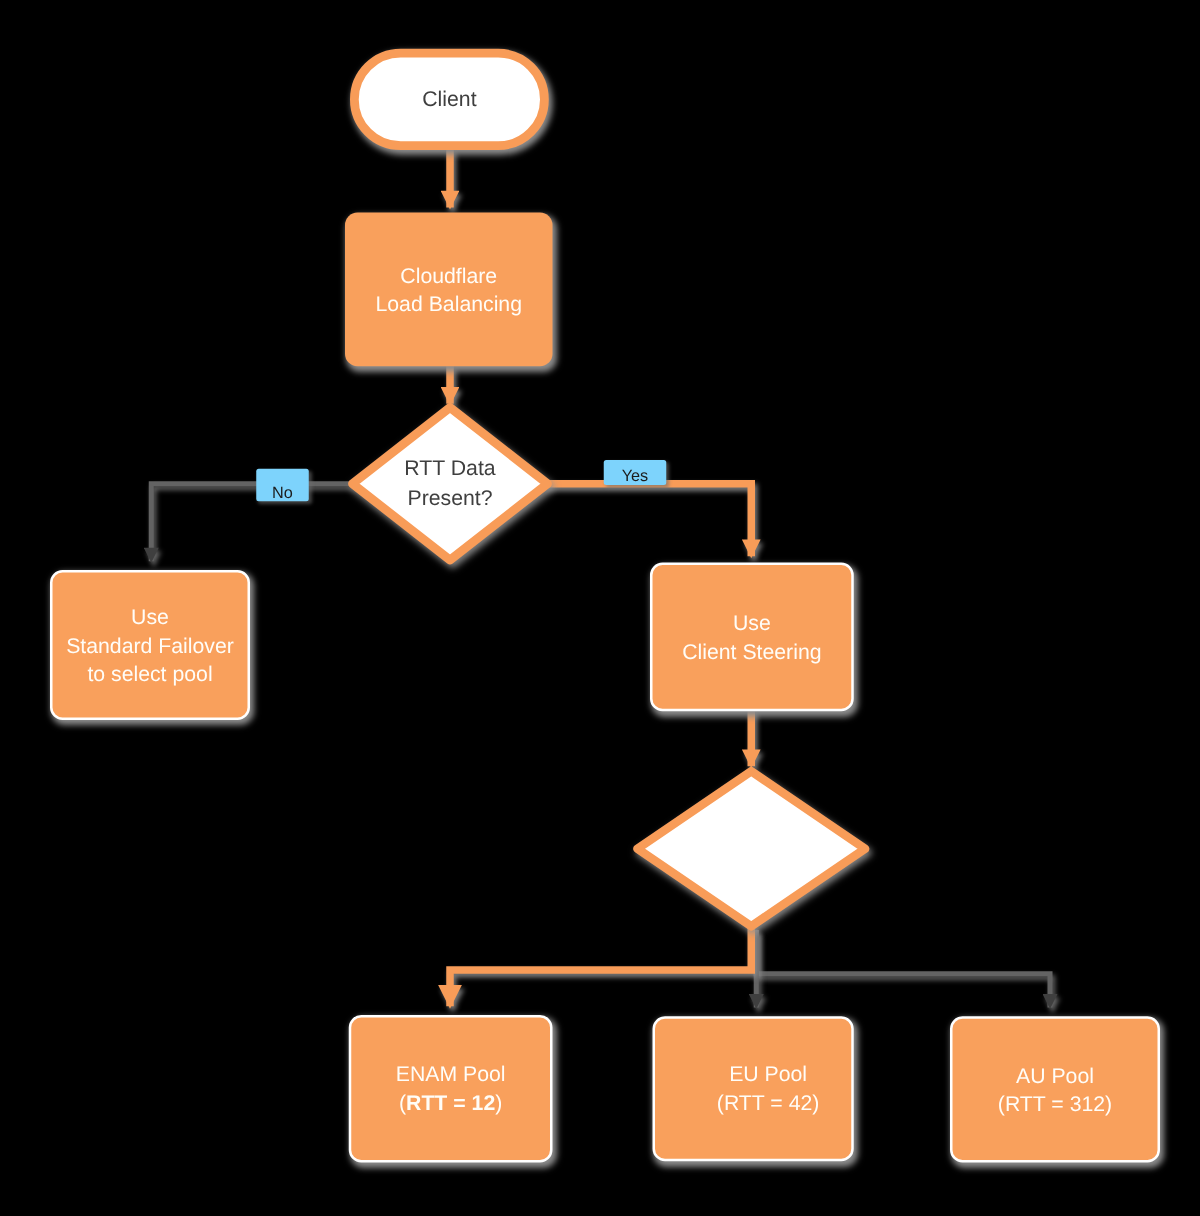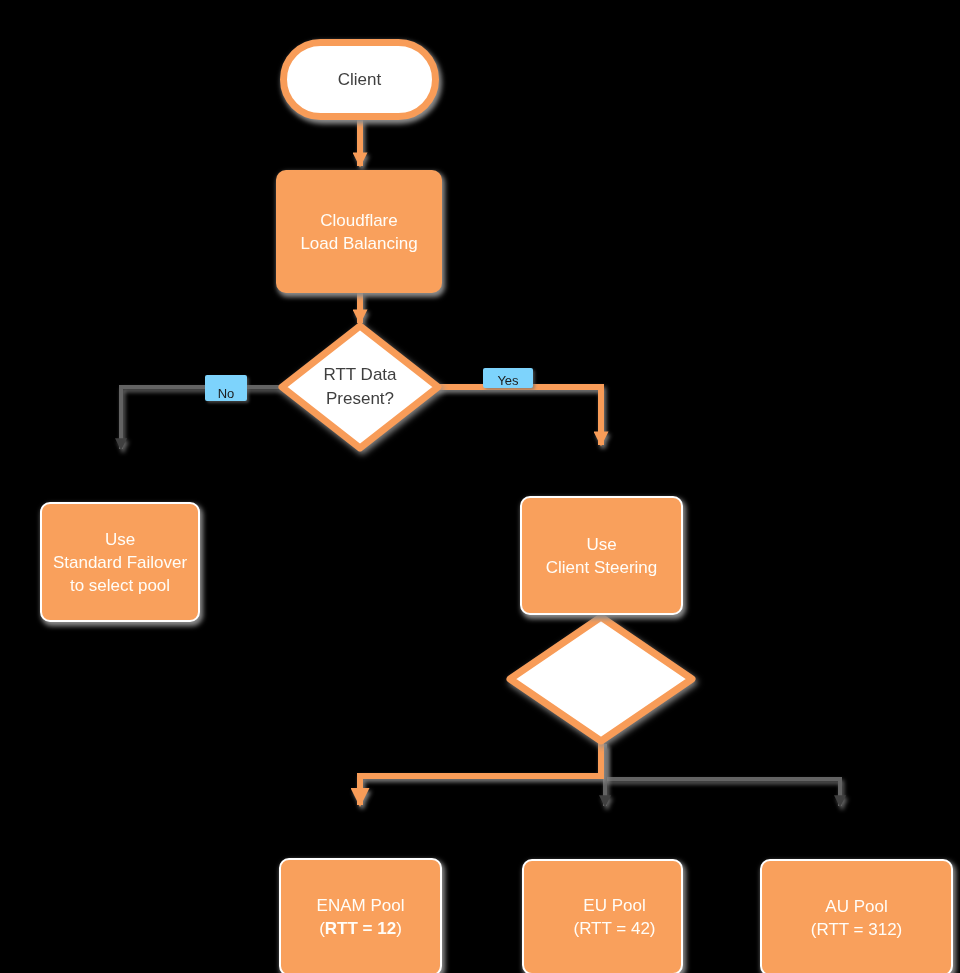--- a/index.html
+++ b/index.html
@@ -58,21 +58,20 @@
     box-shadow: 2px 3px 5px 1px #8d8d8d;
   }
   .obox {
     background: #F9A05C;
     border-radius: 10px;
     color: #fffdf8;
     box-shadow: 2px 3px 5px 1px #8d8d8d;
   }
   .obox.white-stroke {
     border: 2px solid #ffffff;
-    margin-top: 46px;
   }
   .diamond-text {
     position: absolute;
     display: flex;
     flex-direction: column;
     align-items: center;
     justify-content: center;
     text-align: center;
     color: #3f3f3f;
     font-size: 17px;
@@ -178,18 +177,18 @@
     <span>
       <span>(</span><span class="bold">RTT = 12</span><span>)</span>
     </span>
   </div>
 
   <div class="node obox white-stroke" style="left:522px; top:813px; width:161px; height:116px;padding-left:24px;">
     <span>EU Pool</span>
     <span>(RTT = 42)</span>
   </div>
 
-  <div class="node obox white-stroke" style="left:760px; top:813px; width:193px; height:117px;">
+  <div class="node obox white-stroke" style="left:760px; top:813px; width:168px; height:117px;">
     <span>AU Pool</span>
     <span>(RTT = 312)</span>
   </div>
 
 </div>
 
 </body></html>

